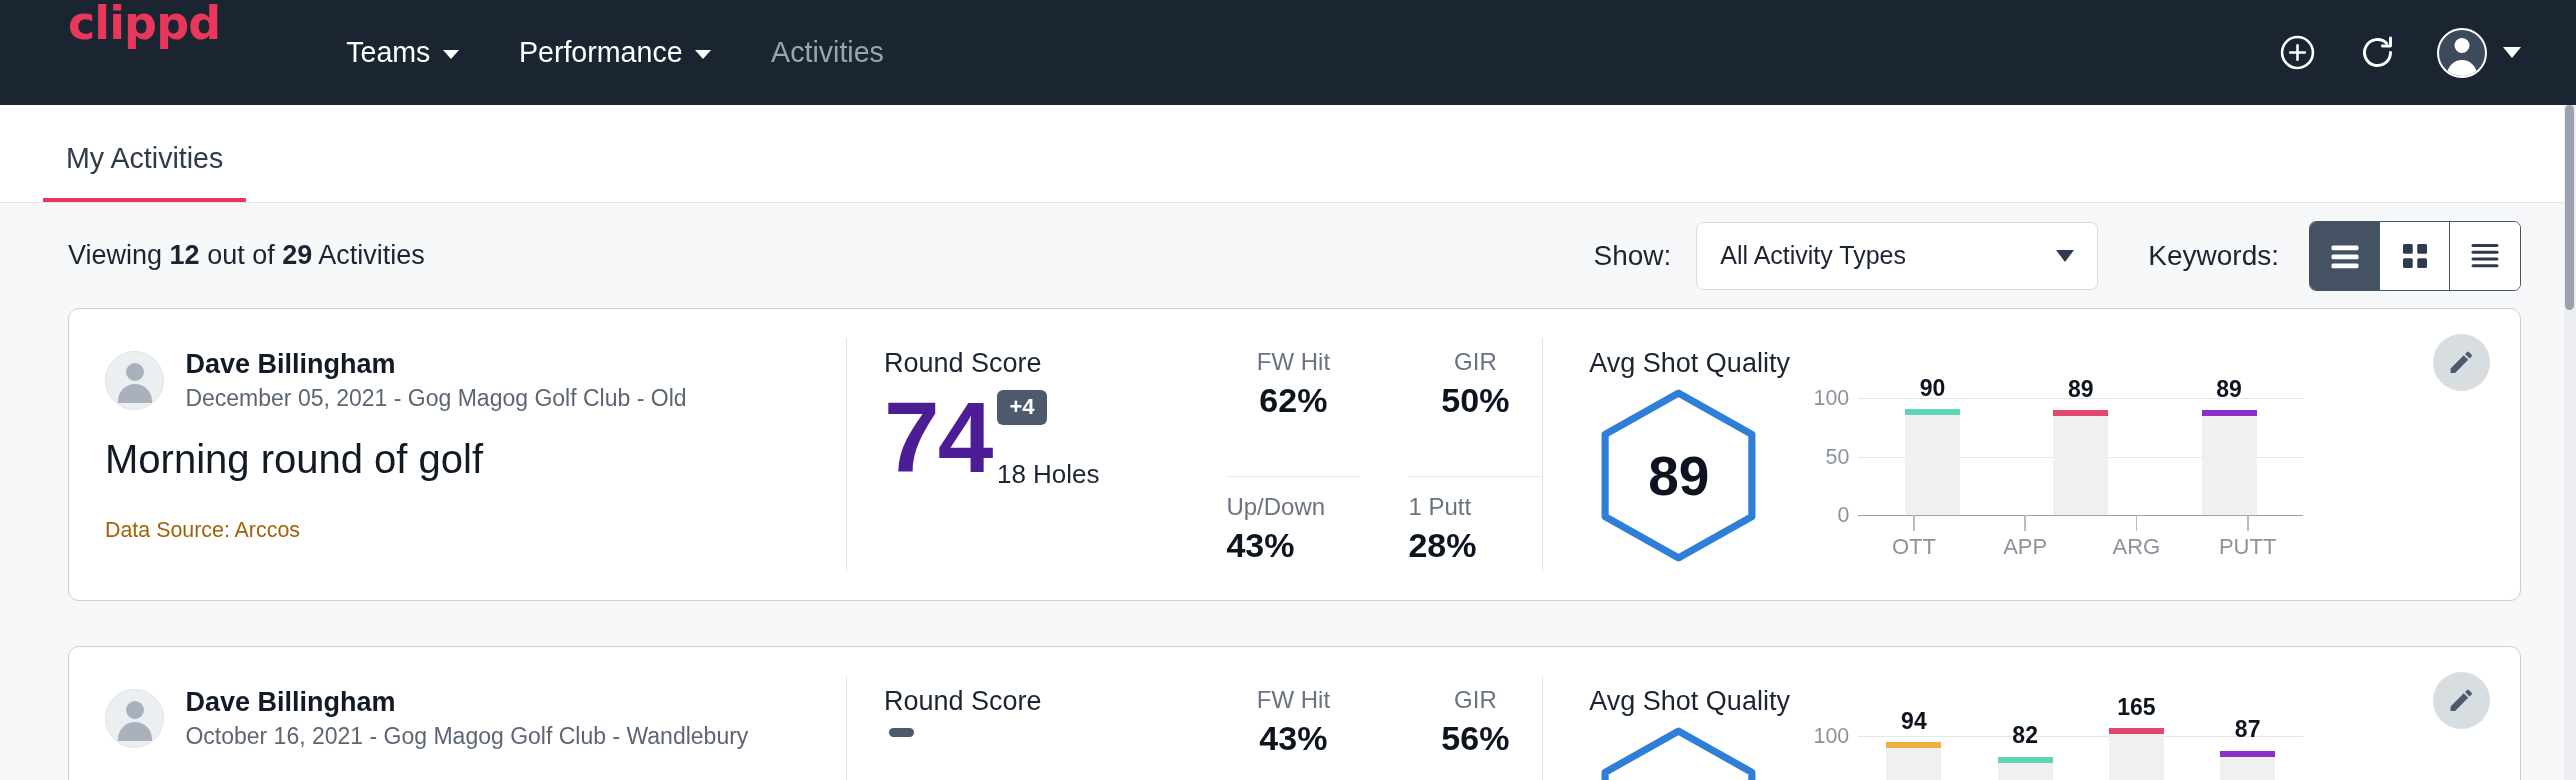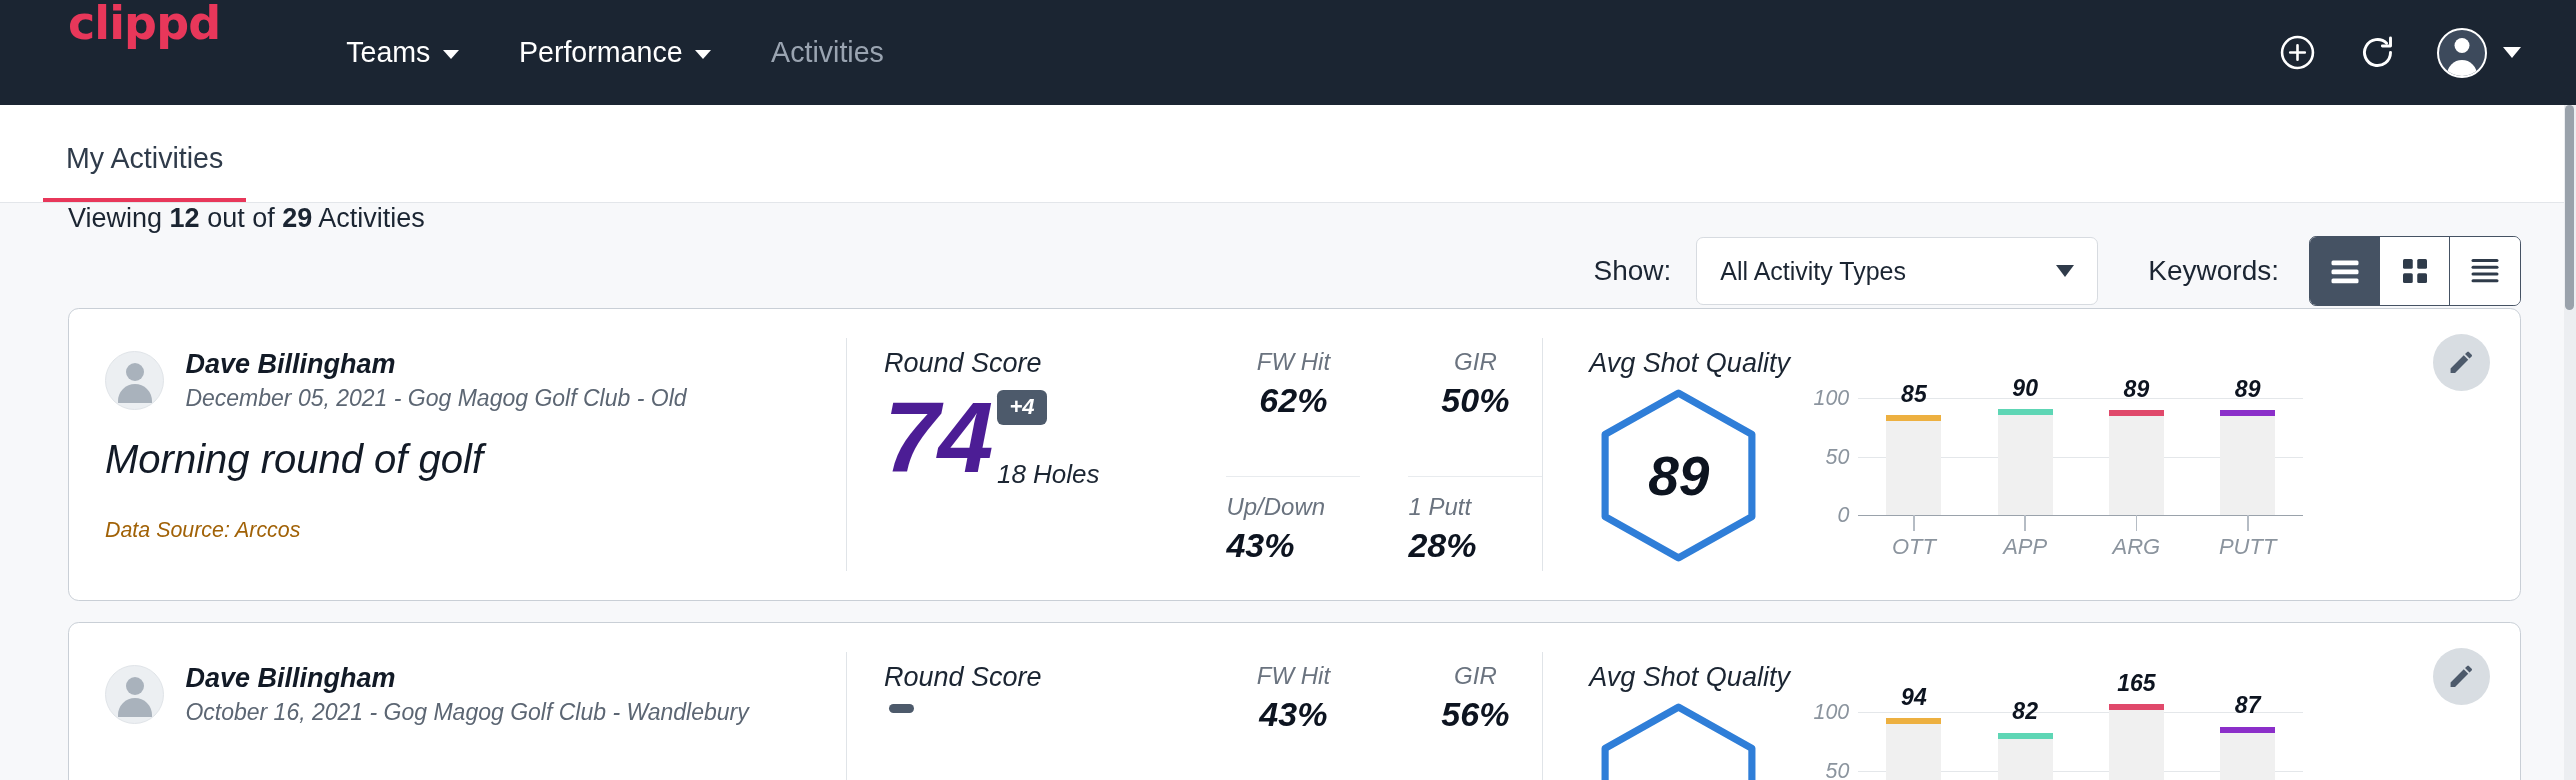--- a/index.html
+++ b/index.html
@@ -91,24 +91,23 @@
     color: #2f3b4a;
     padding: 0 23px 23px 23px;
     border-bottom: 4.5px solid #e8375a;
     cursor: pointer;
   }
 
   
   .filterbar {
     height: 105px;
     display: flex;
-    align-items: flex-start;
+    align-items: center;
     padding: 0 55px 0 68px;
-    gap: 2px;
-    flex-direction: column;
+    gap: 8px;
   }
   .viewing {
     font-size: 27px;
     color: #1b2532;
   }
   .viewing b { font-weight: 700; }
   .filter-right {
     margin-left: auto;
     display: flex;
     align-items: center;
@@ -170,23 +169,22 @@
     padding: 0 55px 0 68px;
   }
   .card {
     background: #fff;
     border: 0.9px solid #c9cfd6;
     border-radius: 10.7px;
     height: 293px;
     display: flex;
     align-items: stretch;
     position: relative;
-    margin-bottom: 21px;
+    margin-bottom: 45px;
     overflow: hidden;
-    font-style: italic;
   }
   .col-info {
     width: 777px;
     padding: 39px 0 0 36px;
     flex: none;
   }
   .who { display: flex; align-items: center; gap: 21.4px; }
   .avatar-card {
     width: 59px; height: 59px; border-radius: 50%;
     background: #eceff2; border: 0.9px solid #e0e4e8;
@@ -469,26 +467,20 @@
         </div>
         <div class="chart">
             <div class="chart-inner">
               <div class="gridline" style="top: 11.8px;"></div>
               <div class="ax-lbl" style="top: 11.8px;">100</div>
               <div class="gridline" style="top: 71px;"></div>
               <div class="ax-lbl" style="top: 71px;">50</div>
               <div class="gridline zero" style="top: 129px;"></div>
               <div class="ax-lbl" style="top: 129px;">0</div>
               <div class="bars">
-                <div class="barcol">
-                  <div class="bar-val" style="bottom: 107px;">85</div>
-                  <div class="bar" style="height: 100px;">
-                    <div class="cap" style="background: rgb(237, 176, 64);"></div>
-                  </div>
-                </div>
                 <div class="barcol">
                   <div class="bar-val" style="bottom: 113px;">90</div>
                   <div class="bar" style="height: 106px;">
                     <div class="cap" style="background: rgb(94, 214, 181);"></div>
                   </div>
                 </div>
                 <div class="barcol">
                   <div class="bar-val" style="bottom: 112px;">89</div>
                   <div class="bar" style="height: 105px;">
                     <div class="cap" style="background: rgb(224, 73, 107);"></div>

